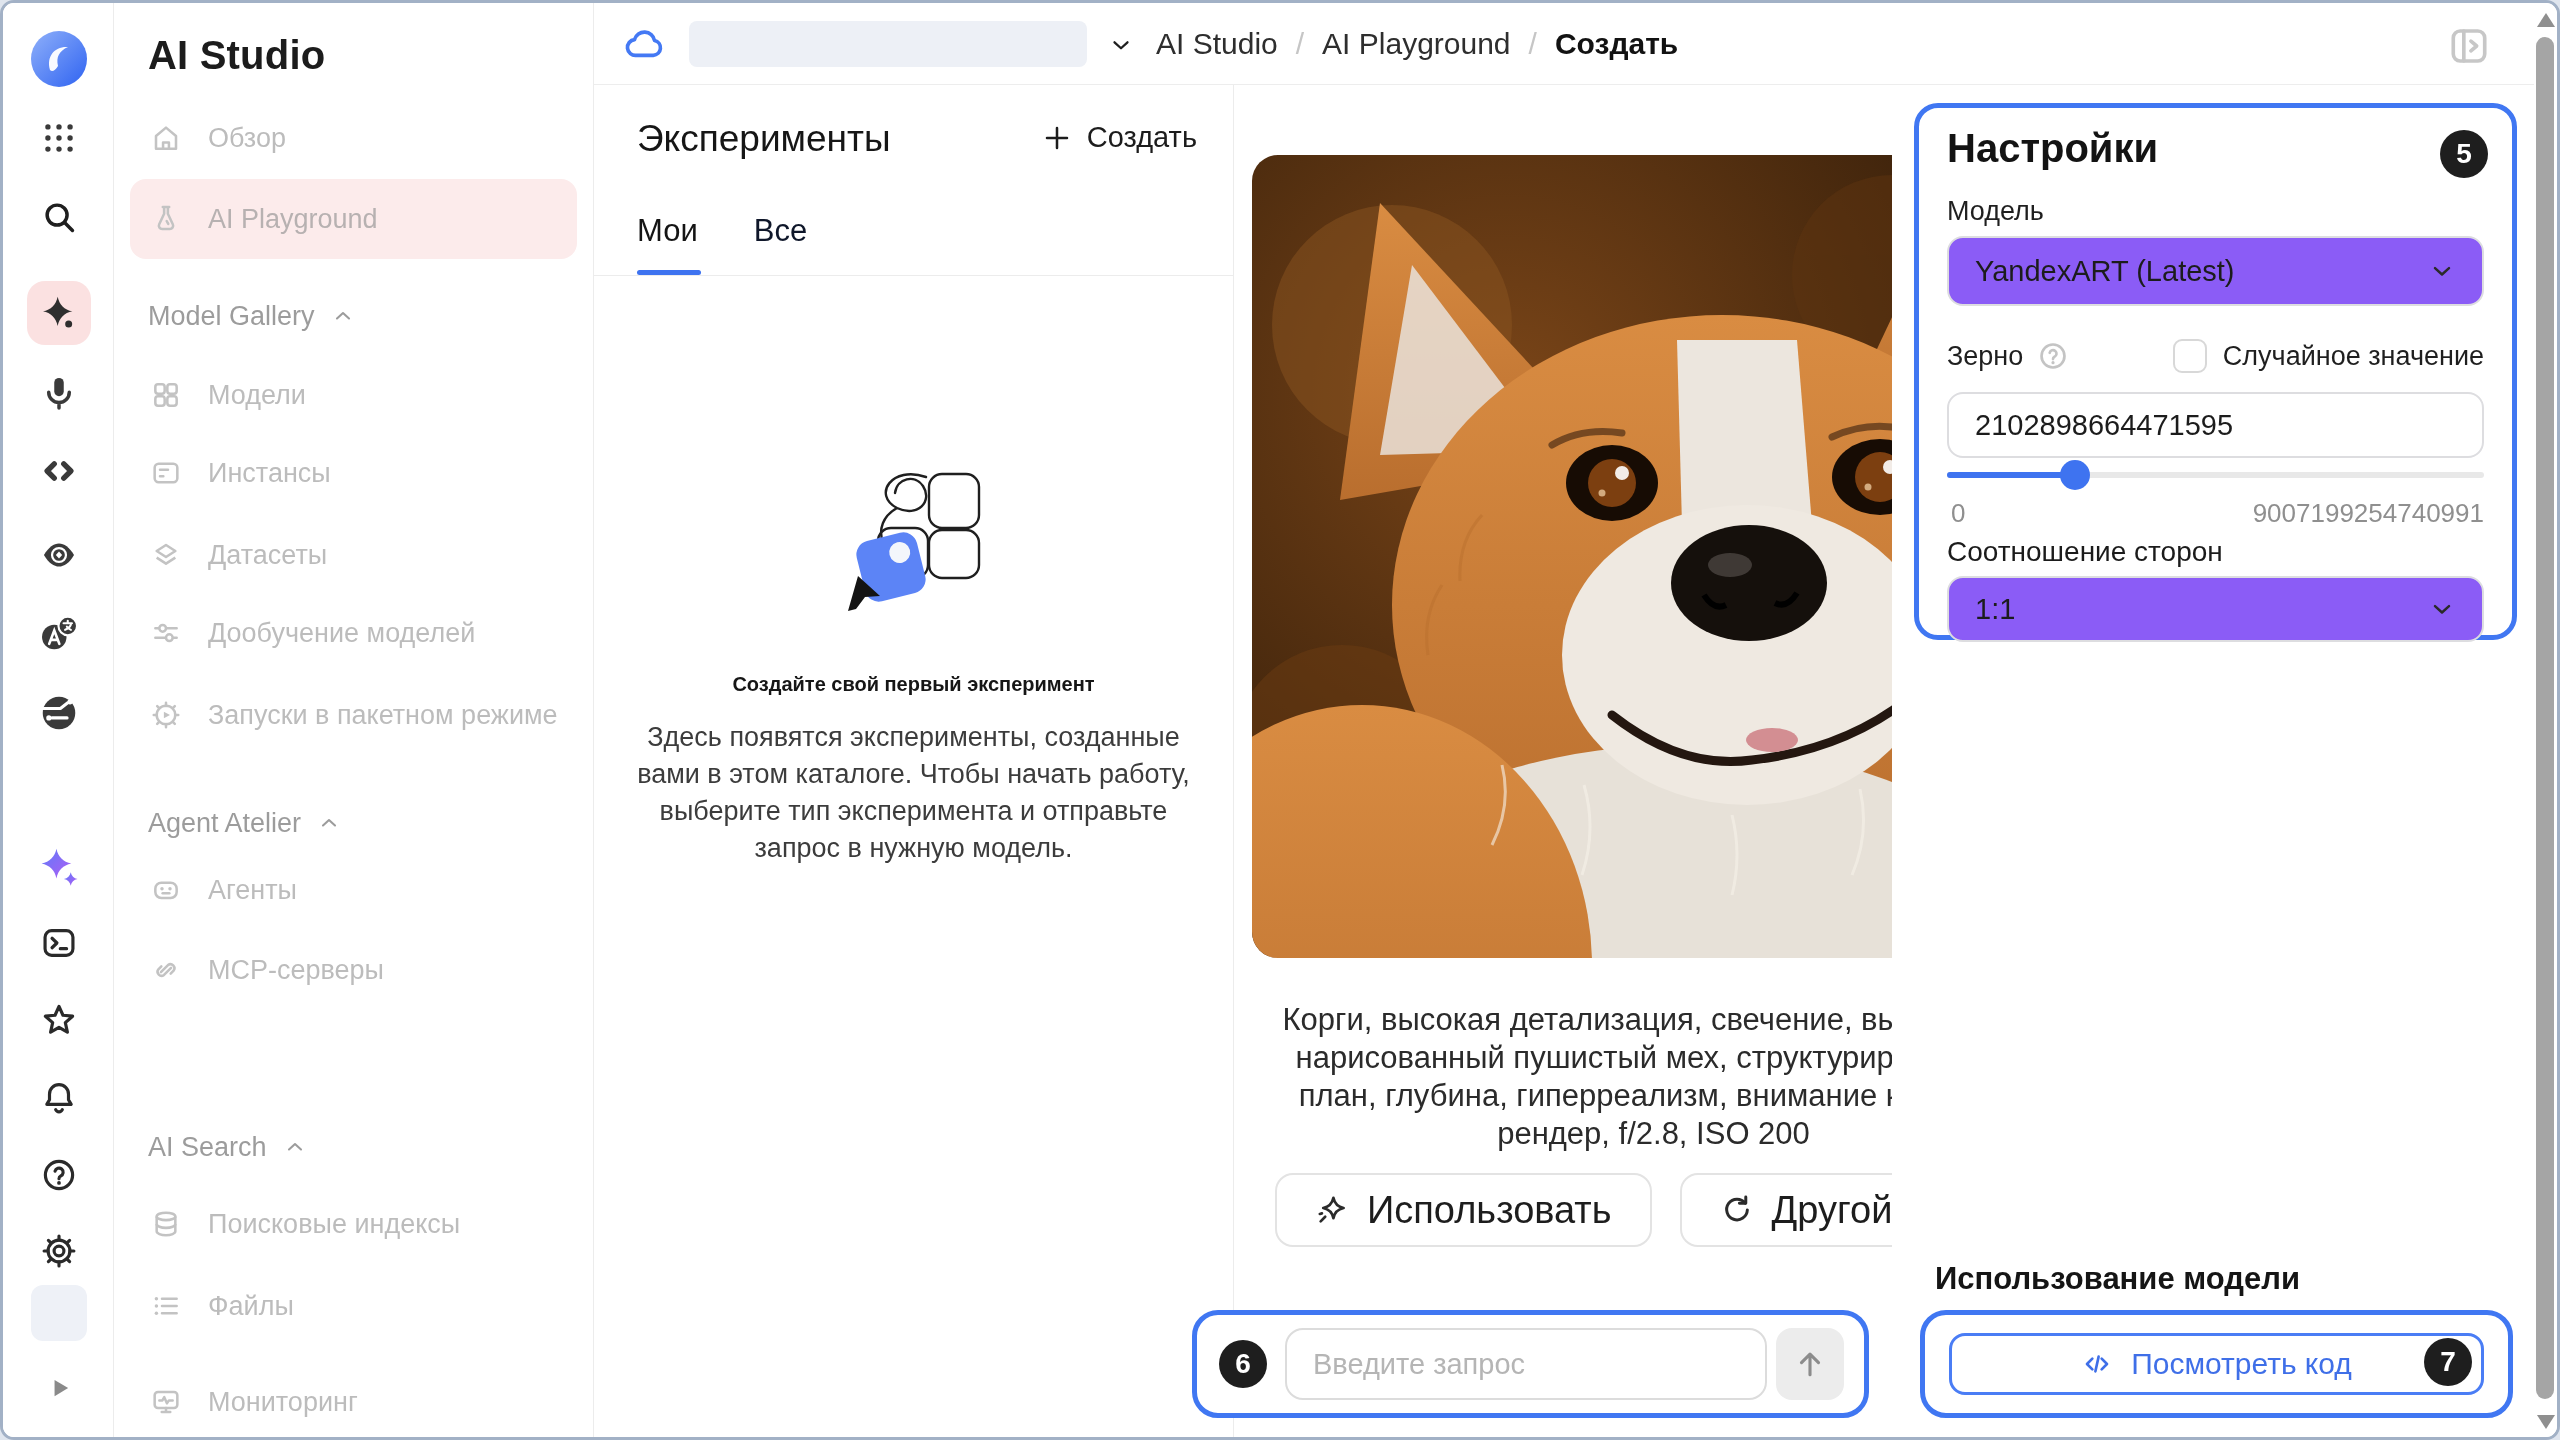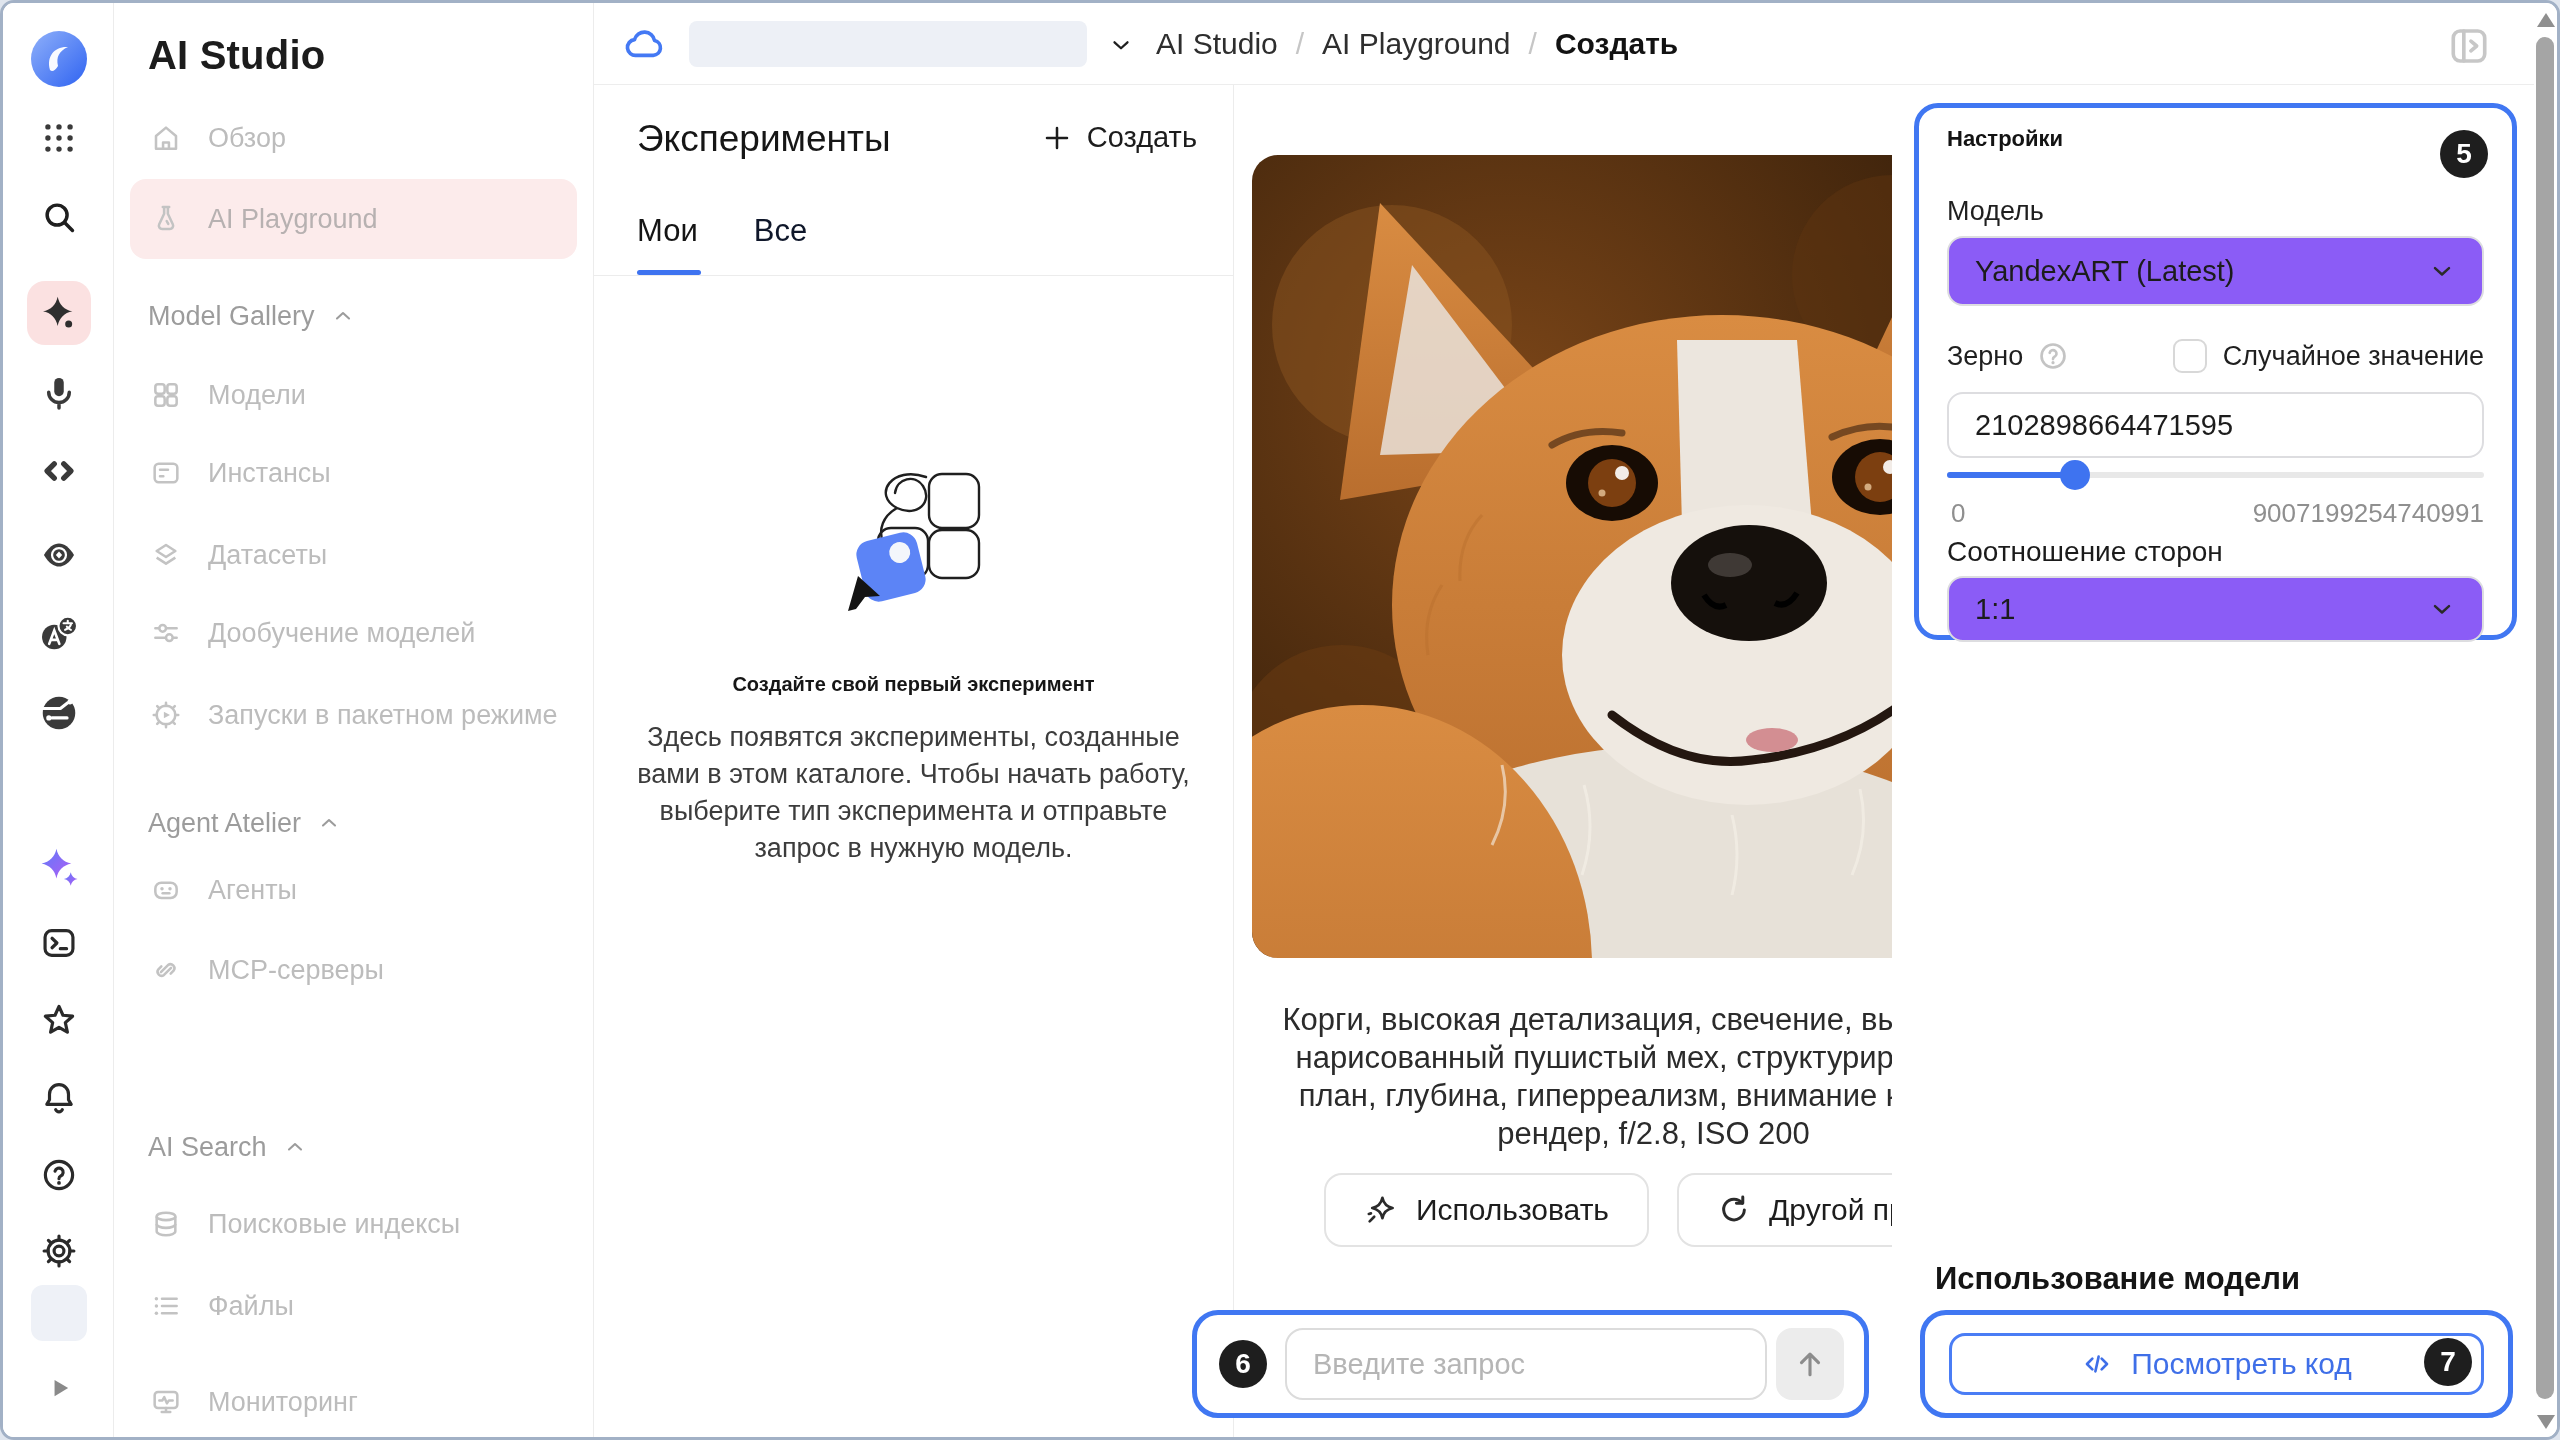--- a/index.html
+++ b/index.html
@@ -46,27 +46,27 @@
   .empty-h{position:absolute;left:0;right:0;top:588px;text-align:center;font-size:20px;font-weight:700;color:#161616;}
   .empty-b{position:absolute;left:18px;right:18px;top:634px;text-align:center;font-size:27px;line-height:37px;color:#3c3c3c;white-space:pre-line;}
 
   .vline{position:absolute;left:1230px;top:82px;width:1px;bottom:0;background:#ececec;z-index:1;}
 
   
   .preview{position:absolute;left:1249px;top:152px;width:803px;height:1288px;z-index:1;}
   .dog{position:absolute;left:0;top:0;width:803px;height:803px;border-radius:26px;overflow:hidden;}
   .caption{position:absolute;left:0;top:846px;width:803px;text-align:center;font-size:31px;line-height:38px;color:#2b2b2b;white-space:pre;}
   .pv-btns{position:absolute;left:0;top:1018px;width:803px;display:flex;justify-content:center;gap:28px;}
-  .pv-btn{height:74px;display:flex;align-items:center;gap:18px;padding:0 38px;background:#fff;border:2px solid #e3e3e3;border-radius:18px;font-size:30px;color:#1d1d1d;white-space:nowrap;}
+  .pv-btn{height:74px;display:flex;align-items:center;gap:18px;padding:0 38px;background:#fff;border:2px solid #e3e3e3;border-radius:18px;font-size:38px;color:#1d1d1d;white-space:nowrap;}
   .pv-btn .bic{color:#2b2b2b;}
 
   
   .rightcol{position:absolute;left:1889px;top:82px;width:648px;bottom:0;background:#fff;z-index:2;}
   .settings{position:absolute;left:22px;top:18px;width:603px;height:537px;border:5px solid #4077f2;border-radius:24px;background:#fff;}
-  .set-title{position:absolute;left:28px;top:18px;font-size:22px;font-weight:700;color:#131313;}
+  .set-title{position:absolute;left:28px;top:18px;font-size:40px;font-weight:700;color:#131313;}
   .badge{width:48px;height:48px;border-radius:50%;background:#1e1e1e;color:#fff;font-size:28px;font-weight:700;display:flex;align-items:center;justify-content:center;}
   .b5{position:absolute;right:24px;top:22px;}
   .lbl{font-size:27px;color:#1f1f1f;}
   .set-model-lbl{position:absolute;left:28px;top:88px;}
   .select{position:absolute;left:28px;right:28px;height:70px;border:2px solid #dddde0;border-radius:16px;display:flex;align-items:center;padding:0 26px;font-size:29px;color:#1c1c1c;background:#8b5cf6;}
   .select .chev{margin-left:auto;color:#2a2a2a;}
   .sel-model{top:128px;}
   .seed-row{position:absolute;left:28px;right:28px;top:228px;height:40px;display:flex;align-items:center;}
   .help-ic{color:#c4c4c4;margin-left:14px;}
   .chkbox{width:34px;height:34px;border:2px solid #d8d8d8;border-radius:9px;background:#fff;margin-left:auto;margin-right:16px;flex:0 0 auto;}

